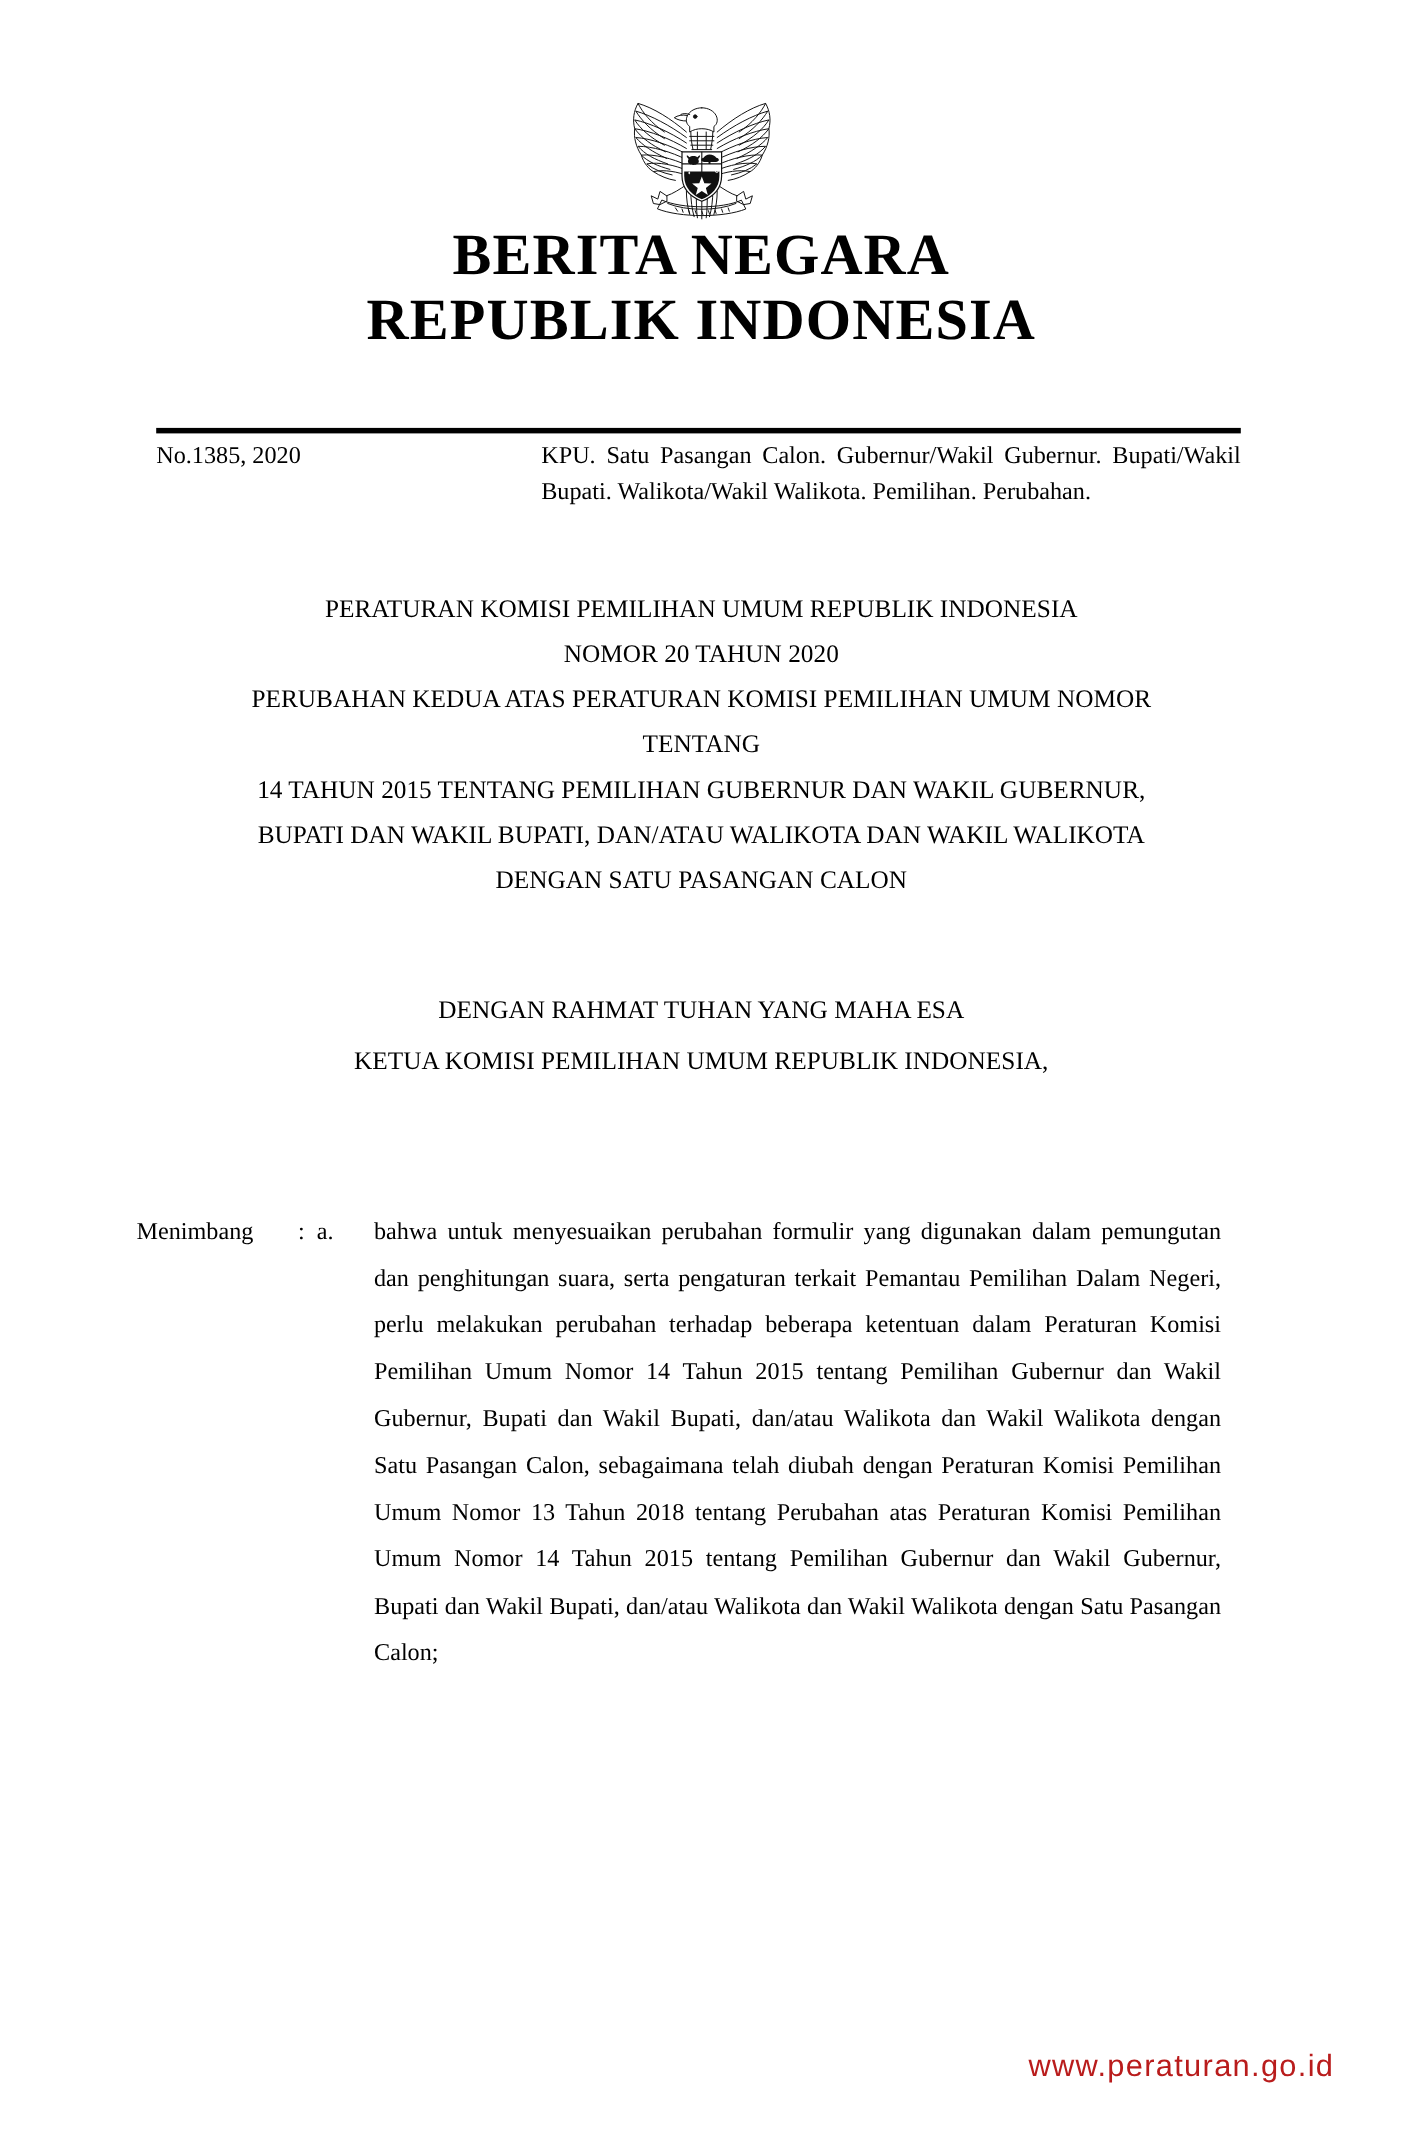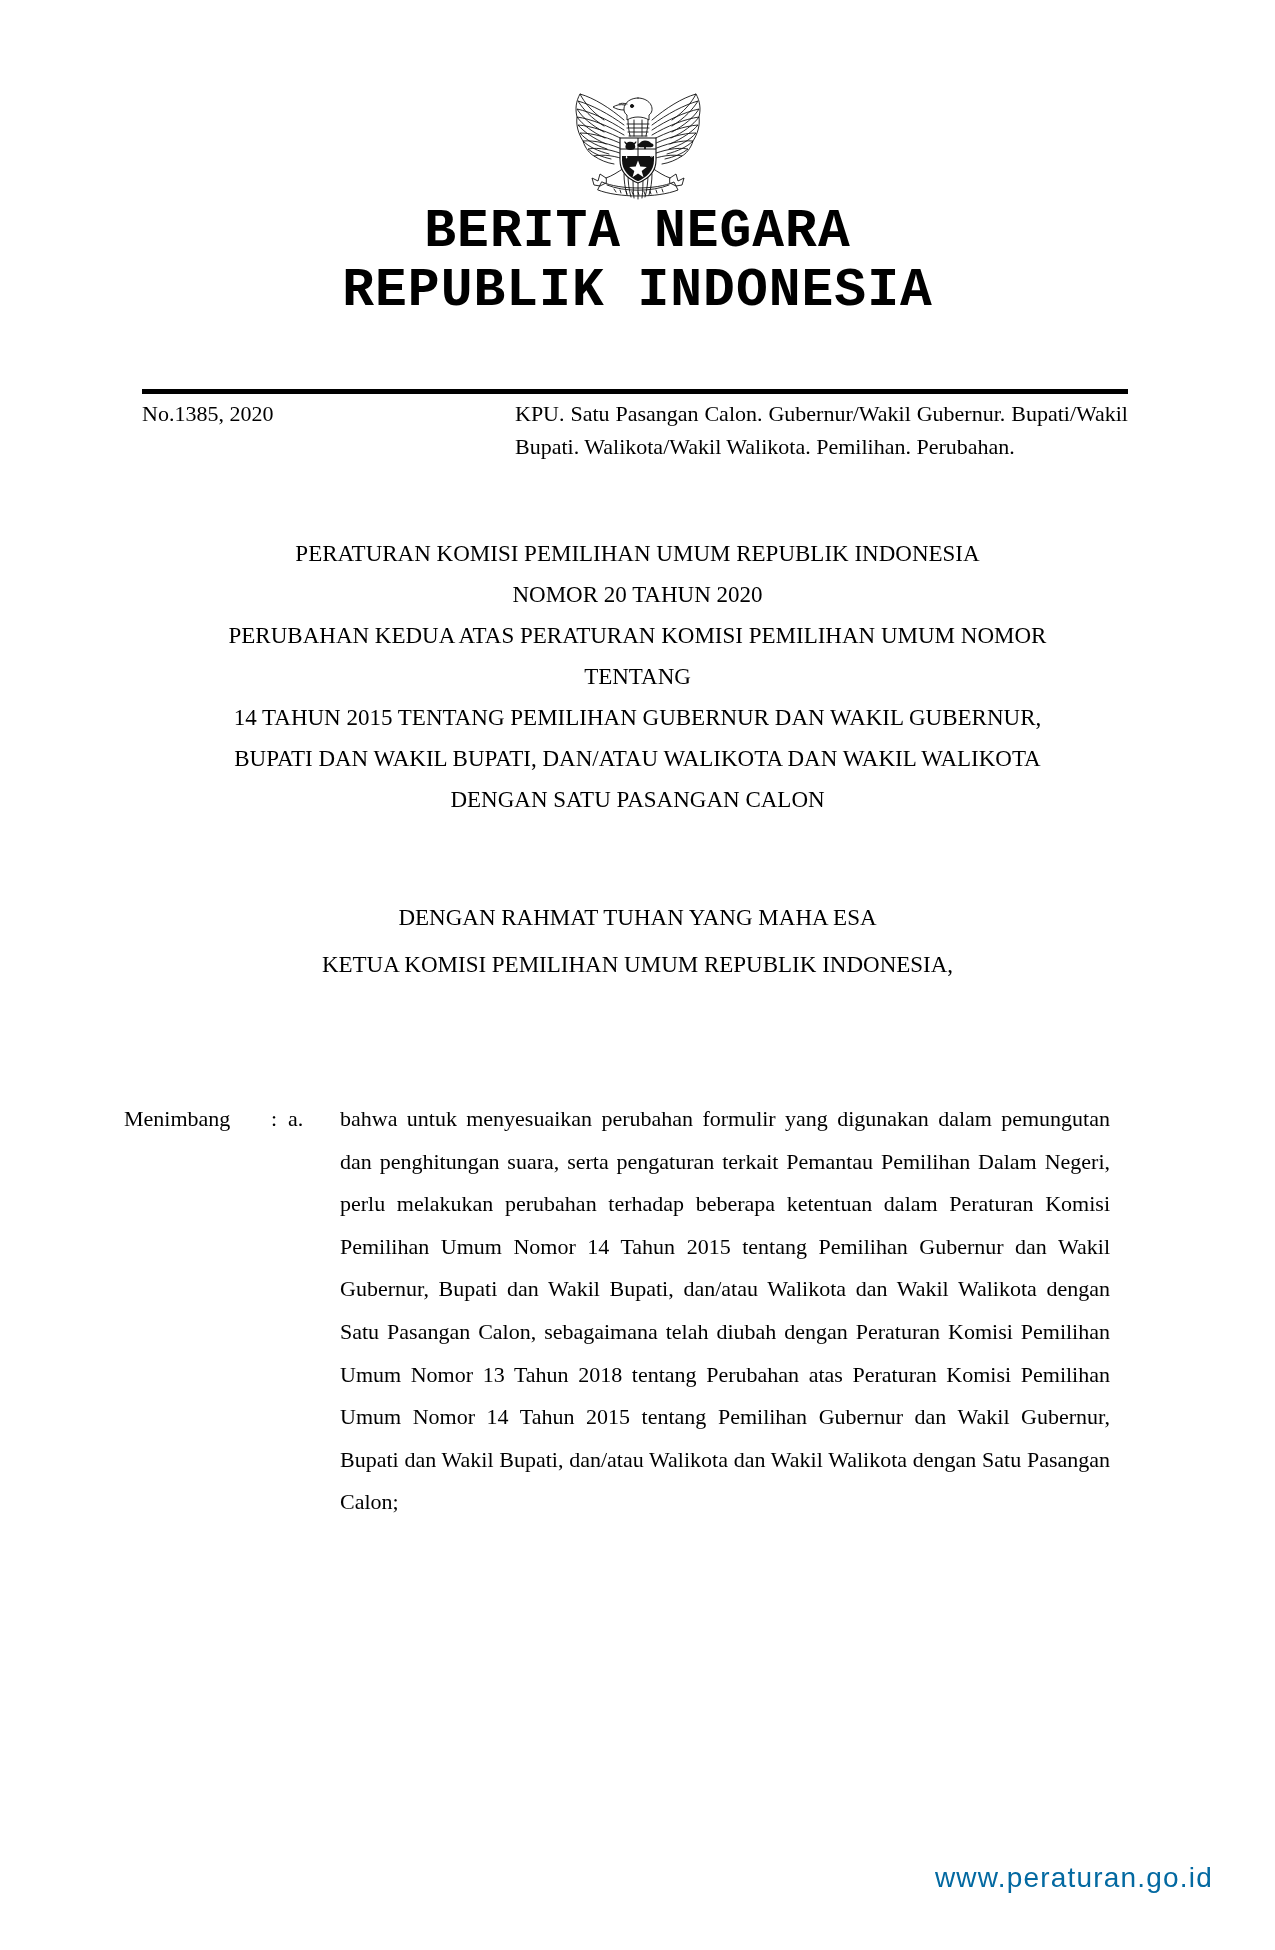--- a/index.html
+++ b/index.html
@@ -41,21 +41,21 @@
 
   
   .masthead {
     position: absolute;
     top: 203px;
     left: 0;
     width: 1275px;
     text-align: center;
   }
   .masthead-line {
-    font-family: Liberation Mono, monospace;
+    font-family: Liberation Serif, serif;
     font-weight: 700;
     font-size: 53px;
     line-height: 59px;
     letter-spacing: 1.0px;
     white-space: nowrap;
   }
 
   
   .head-rule {
     position: absolute;
@@ -67,21 +67,20 @@
   }
 
   
   .numrow {
     position: absolute;
     top: 397px;
     left: 142px;
     width: 986px;
     display: flex;
     align-items: flex-start;
-    gap: 23px;
   }
   .numrow-left {
     width: 350px;
     flex: 0 0 350px;
     font-size: 22px;
     line-height: 33px;
     white-space: nowrap;
   }
   .numrow-right {
     flex: 1 1 auto;
@@ -162,21 +161,21 @@
     position: absolute;
     top: 1862px;
     left: 0;
     width: 1275px;
     text-align: right;
     padding-right: 62px;
     box-sizing: border-box;
     font-family: "Liberation Sans", "DejaVu Sans", sans-serif;
     font-size: 28px;
     letter-spacing: 1.2px;
-    color: #0369a1;
+    color: #b91c1c;
     padding-left: 36px;
   }
 </style>
 </head>
 <body>
 
 <div class="page">
 
   <div class="emblem-wrap">
     <svg class="emblem" viewBox="0 0 168 132" xmlns="http://www.w3.org/2000/svg">

